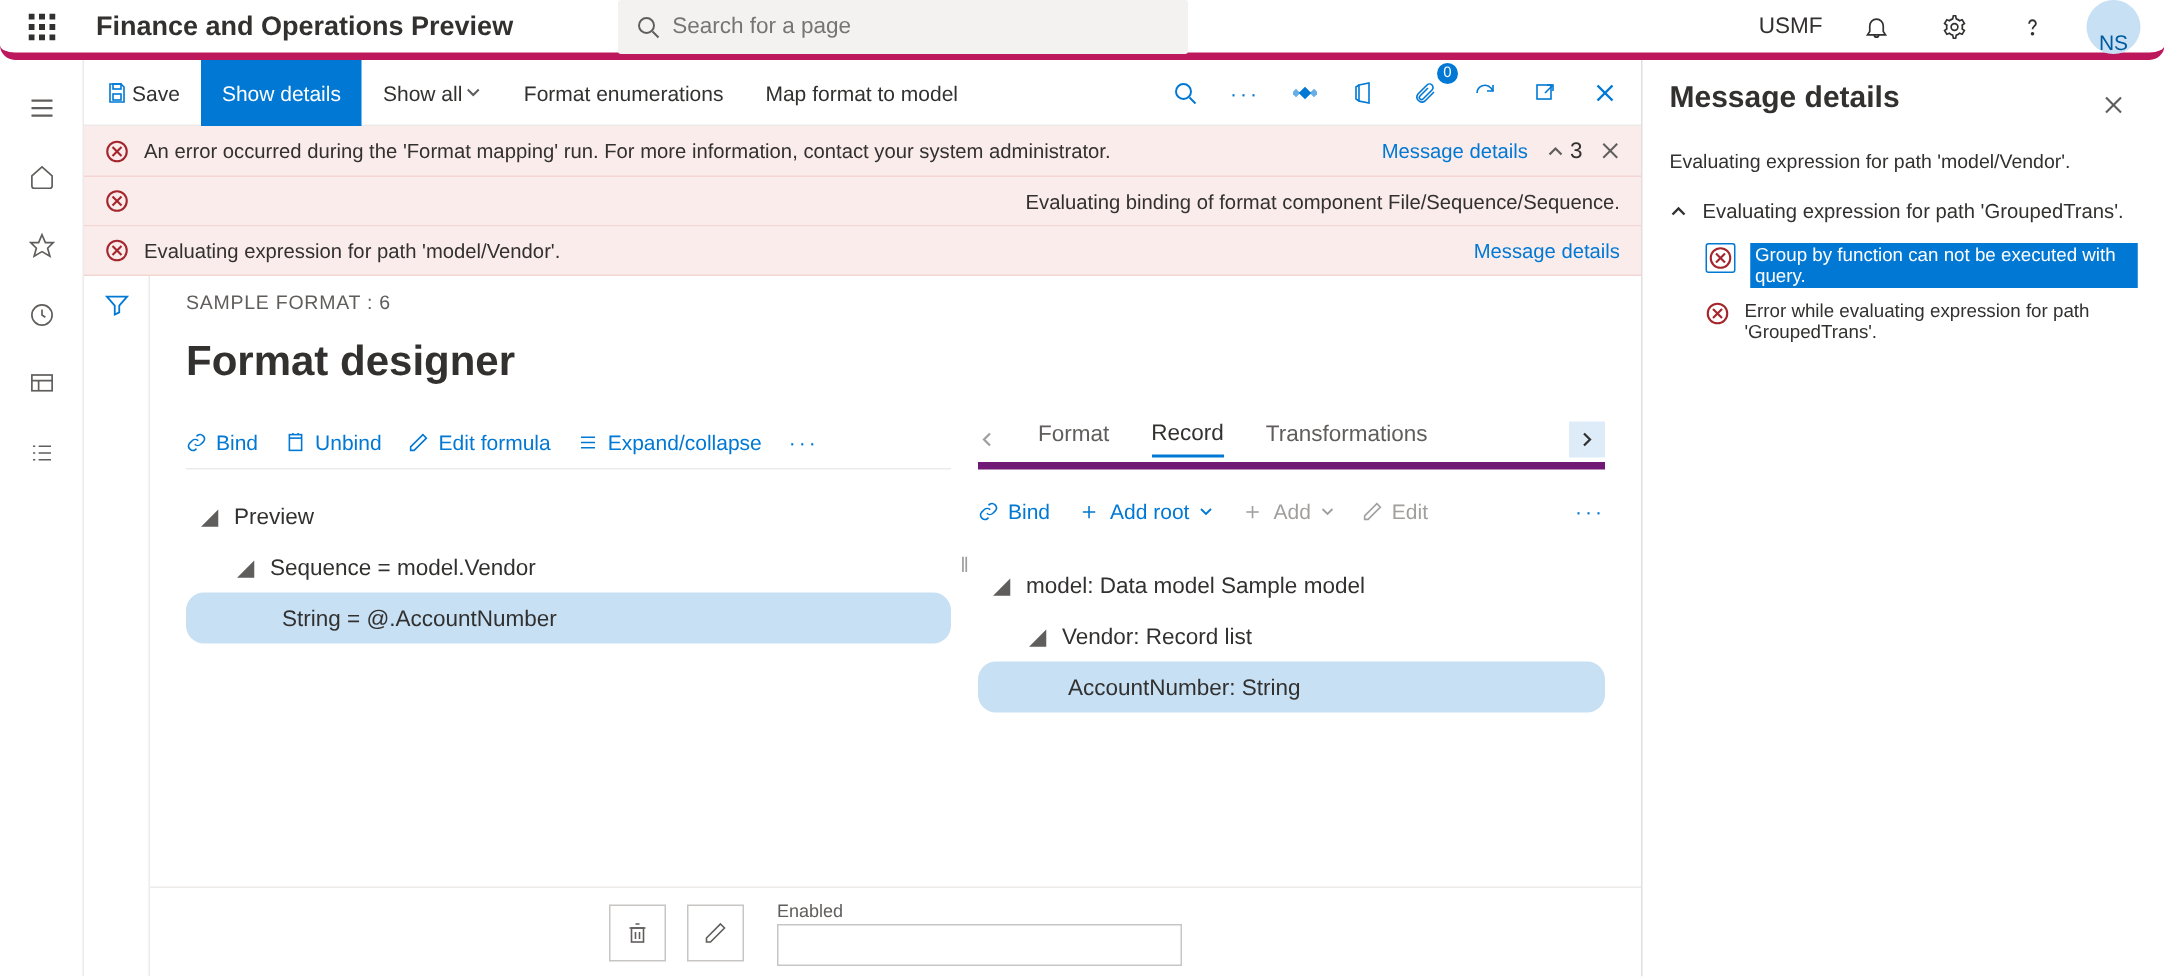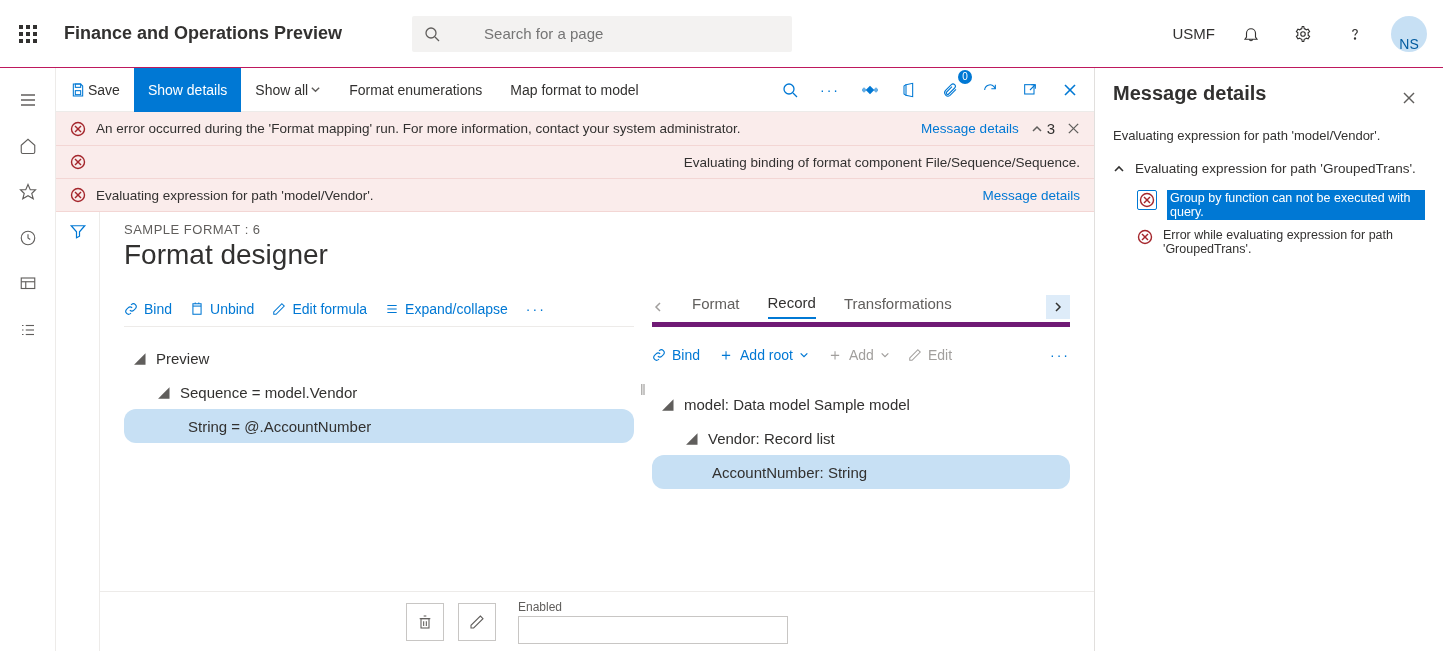--- a/index.html
+++ b/index.html
@@ -1,21 +1,21 @@
 <!DOCTYPE html>
 <html><head>
 <meta charset="utf-8">
 <style>
   * { box-sizing: border-box; margin: 0; padding: 0; }
   html, body { height: 100%; font-family: "Segoe UI", -apple-system, sans-serif; font-size: 14px; color: #323130; overflow: hidden; }
   .app { display: flex; flex-direction: column; height: 651px; width: 1443px; }
-  .top-bar { height: 68px; background: #fff; display: flex; align-items: center; border-bottom: 1px solid #be185d; }
+  .top-bar { height: 40px; background: #fff; display: flex; align-items: center; border-bottom: 5px solid #be185d; border-radius: 10px; }
   .waffle { width: 56px; height: 56px; display: flex; align-items: center; justify-content: center; cursor: pointer; }
   .app-title { font-size: 18px; font-weight: 600; margin-left: 8px; }
-  .search-wrap { margin-left: 70px; width: 380px; height: 36px; background: #f3f2f1; border-radius: 2px; display: flex; align-items: center; padding: 0 12px; color: #605e5c; gap: 36px; }
+  .search-wrap { margin-left: 70px; width: 380px; height: 36px; background: #f3f2f1; border-radius: 2px; display: flex; align-items: center; padding: 0 12px; color: #605e5c; }
   .search-wrap input { border: none; background: transparent; outline: none; flex: 1; font-size: 15px; margin-left: 8px; }
   .top-right { margin-left: auto; display: flex; align-items: center; gap: 20px; padding-right: 16px; }
   .company { font-size: 15px; }
   .avatar { width: 36px; height: 36px; border-radius: 50%; background: #c7e0f4; color: #005a9e; display: flex; align-items: flex-end; justify-content: center; font-size: 14px; font-weight: 500; }
   .icon-btn { width: 32px; height: 32px; display: flex; align-items: center; justify-content: center; cursor: pointer; color: #323130; }
   
   .body-row { display: flex; flex: 1; min-height: 0; }
   .left-rail { width: 56px; background: #fff; border-right: 1px solid #edebe9; display: flex; flex-direction: column; align-items: center; padding-top: 12px; gap: 6px; }
   .rail-btn { width: 40px; height: 40px; display: flex; align-items: center; justify-content: center; color: #605e5c; cursor: pointer; }
   
@@ -34,21 +34,21 @@
   .msg-row { background: #faeceb; border-bottom: 1px solid #f3d6d4; display: flex; align-items: center; padding: 8px 14px; font-size: 13.5px; color: #323130; justify-content: space-between; }
   .msg-row .err-icon { color: #a4262c; margin-right: 10px; flex-shrink: 0; }
   .msg-row .msg-link { margin-left: auto; color: #0078d4; cursor: pointer; }
   .msg-row .collapse-ctl { margin-left: 12px; display: flex; align-items: center; gap: 4px; color: #605e5c; }
   .msg-row .close-x { margin-left: 12px; color: #605e5c; cursor: pointer; }
   
   .designer-row { display: flex; flex: 1; min-height: 0; }
   .filter-col { width: 44px; border-right: 1px solid #edebe9; display: flex; justify-content: center; padding-top: 10px; color: #0078d4; }
   .designer-main { flex: 1; padding: 10px 24px 0 24px; min-width: 0; position: relative; }
   .bc { font-size: 13px; color: #605e5c; letter-spacing: .5px; }
-  .page-h1 { font-size: 28px; font-weight: 400; margin-top: 2px; }
+  .page-h1 { font-size: 28px; font-weight: 700; margin-top: 16px; }
   
   .panes { display: flex; margin-top: 20px; gap: 4px; }
   .pane { min-width: 0; }
   .pane.left { width: 510px; }
   .pane.right { flex: 1; }
   
   .pane-toolbar { display: flex; align-items: center; gap: 18px; font-size: 14px; color: #0078d4; height: 36px; border-bottom: 1px solid #edebe9; }
   .pane-toolbar .tb-btn { display: flex; align-items: center; gap: 6px; cursor: pointer; }
   .pane-toolbar .tb-btn.disabled { color: #a19f9d; cursor: default; }
   .more-dots { color: #0078d4; letter-spacing: 2px; cursor: pointer; }

